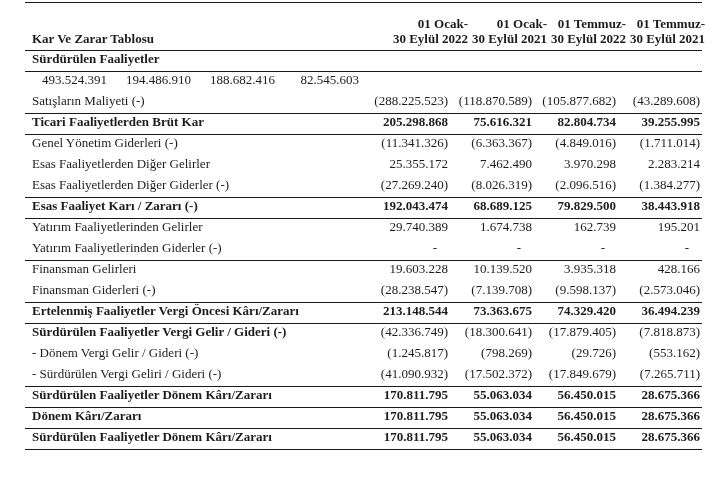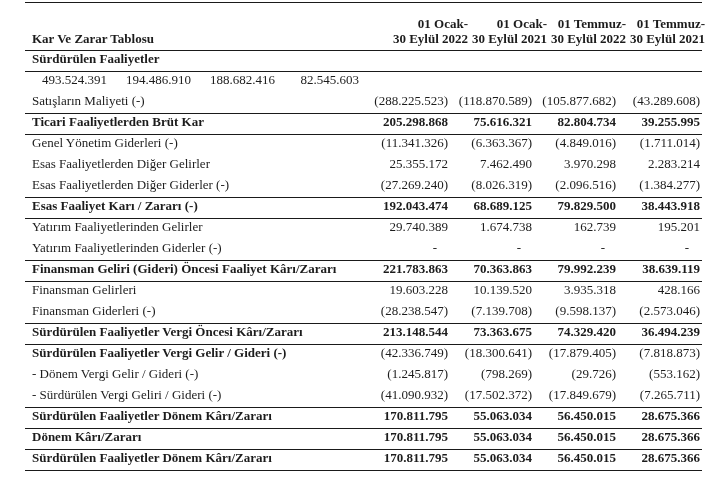--- a/index.html
+++ b/index.html
@@ -177,46 +177,39 @@
   </div>
 
   <div class="row rule">
     <div class="cell label">Yatırım Faaliyetlerinden Giderler (-)</div>
     <div class="cell num dash">-</div>
     <div class="cell num dash">-</div>
     <div class="cell num dash">-</div>
     <div class="cell num dash">-</div>
   </div>
 
-  <div class="row rule">
-    <div class="cell label bold">Finansman Geliri (Gideri) Öncesi Faaliyet Kârı/Zararı</div>
-    <div class="cell num bold">221.783.863</div>
-    <div class="cell num bold">70.363.863</div>
-    <div class="cell num bold">79.992.239</div>
-    <div class="cell num bold">38.639.119</div>
-  </div>
 
   <div class="row">
     <div class="cell label">Finansman Gelirleri</div>
     <div class="cell num">19.603.228</div>
     <div class="cell num">10.139.520</div>
     <div class="cell num">3.935.318</div>
     <div class="cell num">428.166</div>
   </div>
 
   <div class="row rule">
     <div class="cell label">Finansman Giderleri (-)</div>
     <div class="cell num">(28.238.547)</div>
     <div class="cell num">(7.139.708)</div>
     <div class="cell num">(9.598.137)</div>
     <div class="cell num">(2.573.046)</div>
   </div>
 
   <div class="row rule">
-    <div class="cell label bold">Sürdürülen Faaliyetler Vergi Öncesi Kârı/Zararı</div>
+    <div class="cell label bold">Ertelenmiş Faaliyetler Vergi Öncesi Kârı/Zararı</div>
     <div class="cell num bold">213.148.544</div>
     <div class="cell num bold">73.363.675</div>
     <div class="cell num bold">74.329.420</div>
     <div class="cell num bold">36.494.239</div>
   </div>
 
   <div class="row">
     <div class="cell label bold">Sürdürülen Faaliyetler Vergi Gelir / Gideri (-)</div>
     <div class="cell num">(42.336.749)</div>
     <div class="cell num">(18.300.641)</div>

